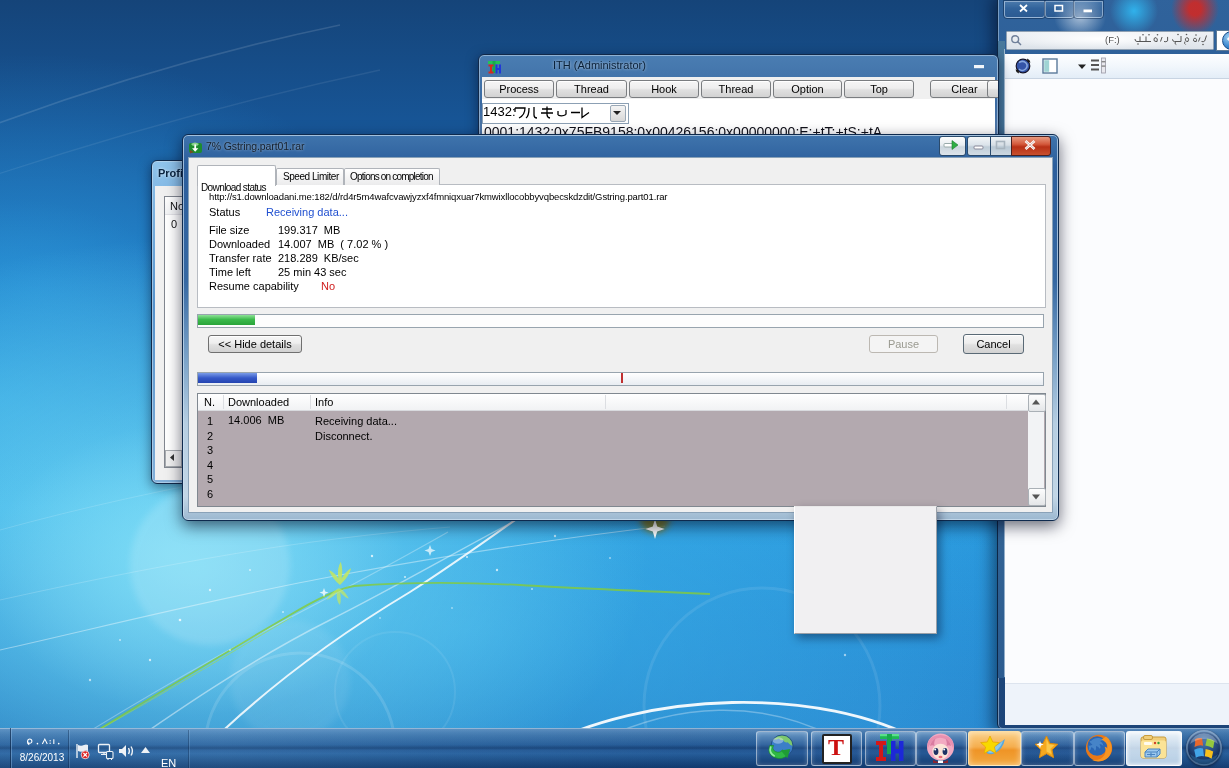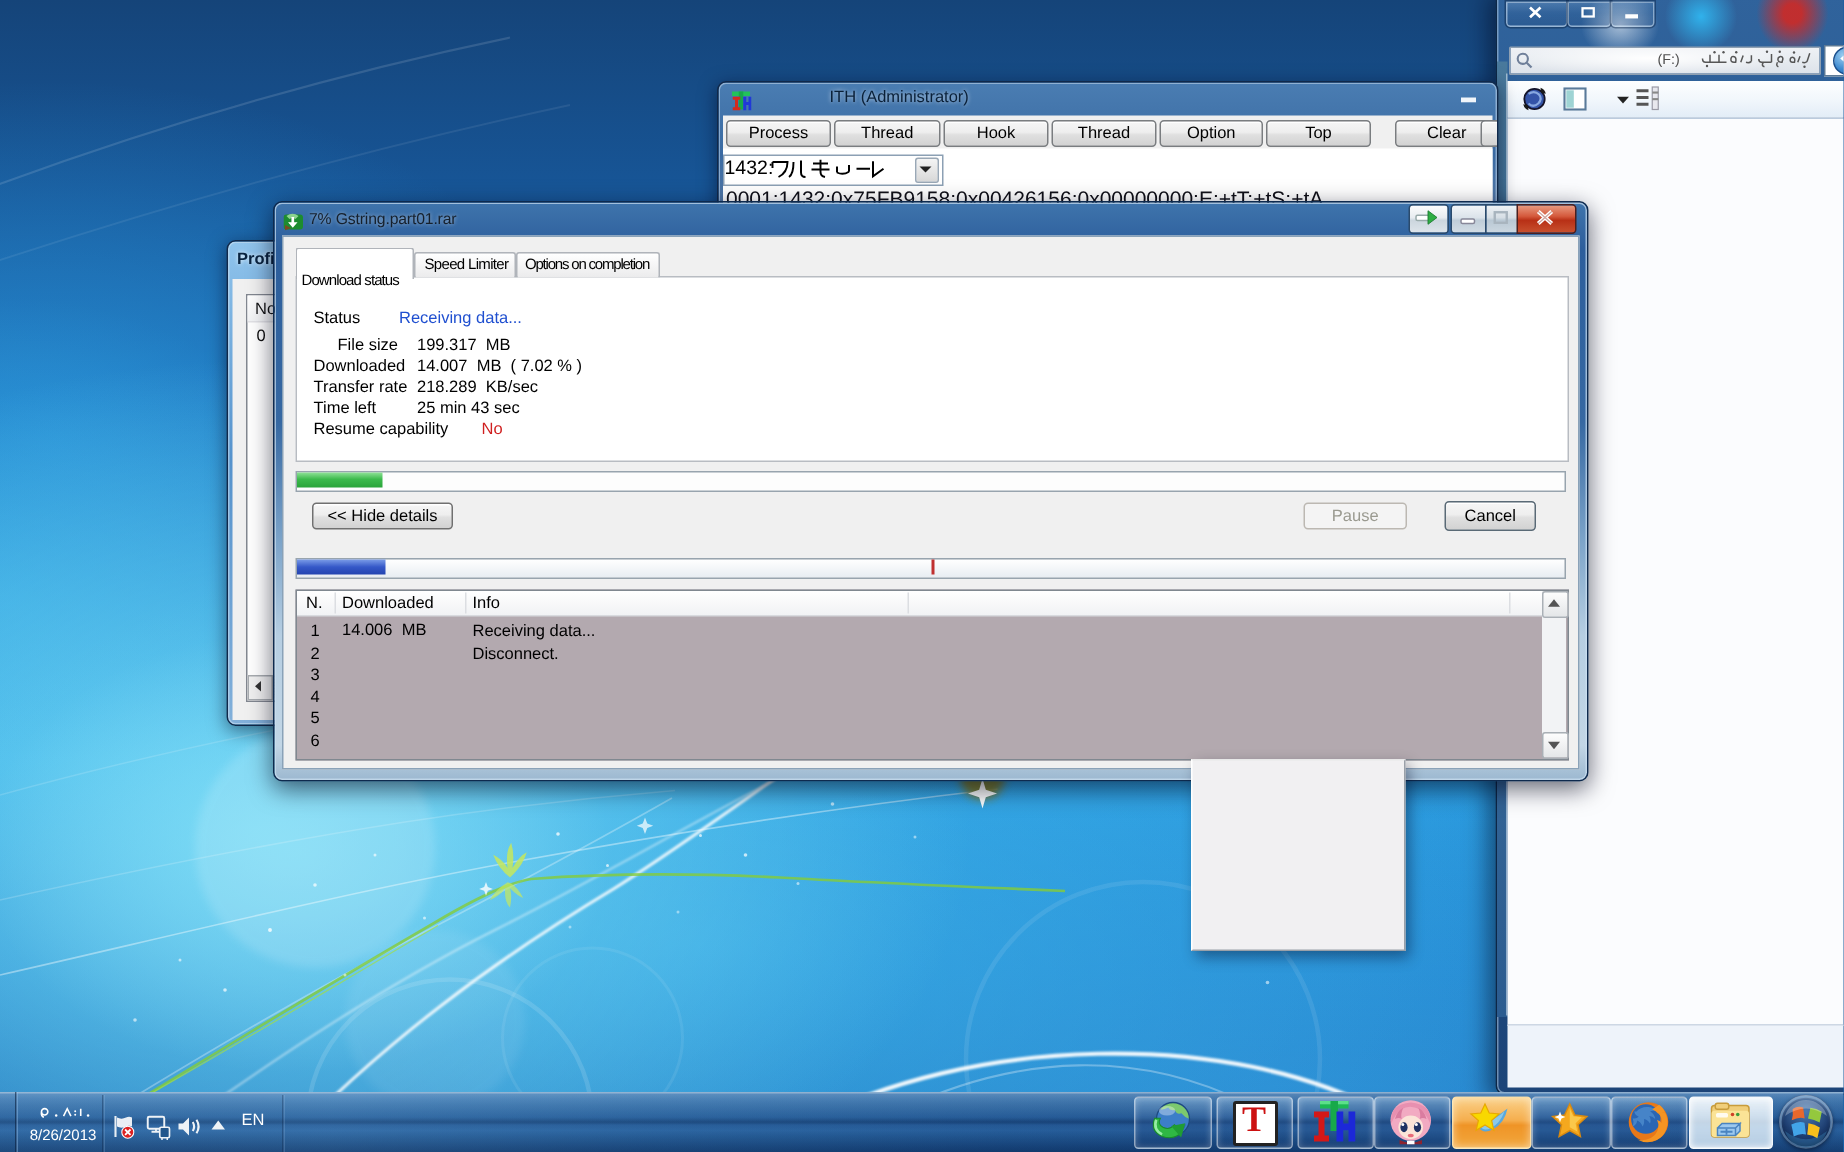--- a/index.html
+++ b/index.html
@@ -298,23 +298,24 @@
  <div id="idmc" class="a" style="left:5px;top:22px;width:863px;height:354px;background:#f0f0f0;border:1px solid #8aa2b8;">
 
   <div class="a" style="left:8px;top:26px;width:847px;height:122px;background:#fff;border:1px solid #b8bcc2;box-shadow:inset 0 1px 0 #fff;"></div>
   <div class="a" style="left:8px;top:7px;width:77px;height:20px;background:#fff;border:1px solid #b0b4ba;border-bottom:none;border-radius:2px 2px 0 0;"></div>
   <div class="a" style="left:12px;top:12px;font-size:10px;letter-spacing:-.6px;color:#000;margin-top:12px;">Download status</div>
   <div class="a" style="left:87px;top:10px;width:66px;height:16px;background:linear-gradient(#ffffff,#ebebec);border:1px solid #b0b4ba;border-bottom:none;border-radius:2px 2px 0 0;"></div>
   <div class="a" style="left:94px;top:13px;font-size:10px;letter-spacing:-.45px;color:#000;">Speed Limiter</div>
   <div class="a" style="left:155px;top:10px;width:94px;height:16px;background:linear-gradient(#ffffff,#ebebec);border:1px solid #b0b4ba;border-bottom:none;border-radius:2px 2px 0 0;"></div>
   <div class="a" style="left:161px;top:13px;font-size:10px;letter-spacing:-.8px;color:#000;">Options on completion</div>
 
+  <div class="a" style="left:20px;top:33px;font-size:11px;color:#000;white-space:nowrap;font-size:9.5px;letter-spacing:-.12px;">http://s1.downloadani.me:182/d/rd4r5m4wafcvawjyzxf4fmniqxuar7kmwixllocobbyvqbecskdzdit/Gstring.part01.rar</div>
   <div class="a" style="left:20px;top:48px;font-size:11px;color:#000;">Status</div>
   <div class="a" style="left:77px;top:48px;font-size:11px;color:#1f4fd0;">Receiving data...</div>
-  <div class="a" style="left:36px;top:66px;font-size:11px;color:#000;">File size</div>
+  <div class="a" style="left:20px;top:66px;font-size:11px;color:#000;">File size</div>
   <div class="a" style="left:89px;top:66px;font-size:11px;color:#000;">199.317&nbsp; MB</div>
   <div class="a" style="left:20px;top:80px;font-size:11px;color:#000;">Downloaded</div>
   <div class="a" style="left:89px;top:80px;font-size:11px;color:#000;">14.007&nbsp; MB&nbsp; ( 7.02 % )</div>
   <div class="a" style="left:20px;top:94px;font-size:11px;color:#000;">Transfer rate</div>
   <div class="a" style="left:89px;top:94px;font-size:11px;color:#000;">218.289&nbsp; KB/sec</div>
   <div class="a" style="left:20px;top:108px;font-size:11px;color:#000;">Time left</div>
   <div class="a" style="left:89px;top:108px;font-size:11px;color:#000;">25 min 43 sec</div>
   <div class="a" style="left:20px;top:122px;font-size:11px;color:#000;">Resume capability</div>
   <div class="a" style="left:132px;top:122px;font-size:11px;color:#d02020;">No</div>
 
@@ -404,21 +405,21 @@
  </svg>
 
  <svg class="a" style="left:118px;top:15px" width="17" height="16" viewBox="0 0 17 16">
   <path d="M1,6 h3 l4,-4 v12 l-4,-4 h-3 z" fill="#eef2f6"></path>
   <path d="M10.5,5 q1.8,3 0,6 M13,3.5 q2.8,4.5 0,9" stroke="#eef2f6" stroke-width="1.4" fill="none"></path>
  </svg>
 
  <svg class="a" style="left:140px;top:18px" width="11" height="8">
       <path d="M5.5,1 l4.5,6 h-9 z" fill="#eef2f6"></path>
     </svg>
- <div class="a" style="left:161px;top:13px;font-size:11px;color:#fff;">EN</div>
+ <div class="a" style="left:161px;top:29px;font-size:11px;color:#fff;">EN</div>
 
  <div class="tbtn" style="left:756px;width:50px;"></div>
  <svg class="a" style="left:766px;top:5px" width="30" height="30" viewBox="0 0 30 30">
   <circle cx="16" cy="13" r="11" fill="#3c7ec8"></circle>
   <path d="M16,2 a11,11 0 0,1 11,11 q-3.2,-1 -5.4,-3.8 q-3.2,1.1 -4.4,-2.2 q-3.2,.6 -4.4,-1.6 q-2.2,1.6 -5.4,1.1 a11,11 0 0,1 8.6,-4.5" fill="#7cc86e"></path>
   <path d="M6,17.5 q4.5,3.3 11,2.2 q4.4,-.9 7.7,-3.3 q-1.1,5.5 -6.6,7.2 q-6.6,1.6 -12.1,-6.1" fill="#2f66ac"></path>
   <circle cx="16" cy="13" r="11" fill="none" stroke="#1e4a80" stroke-width=".9"></circle>
   <ellipse cx="12" cy="7.5" rx="5.5" ry="3.2" fill="#fff" opacity=".35"></ellipse>
   <path d="M3.8,12.5 q-3.3,8.8 5,12.1 q7.7,2.8 13.2,-2.8 l-5,-5 q-3.3,3.9 -7.7,1.7 q-3.9,-2.2 -1.7,-6 z" fill="#2fb844" stroke="#1a8a2c" stroke-width=".7"></path>
   <path d="M14.8,17.6 l9.4,-1.7 -2.8,9.4 z" fill="#1f9c34"></path>

